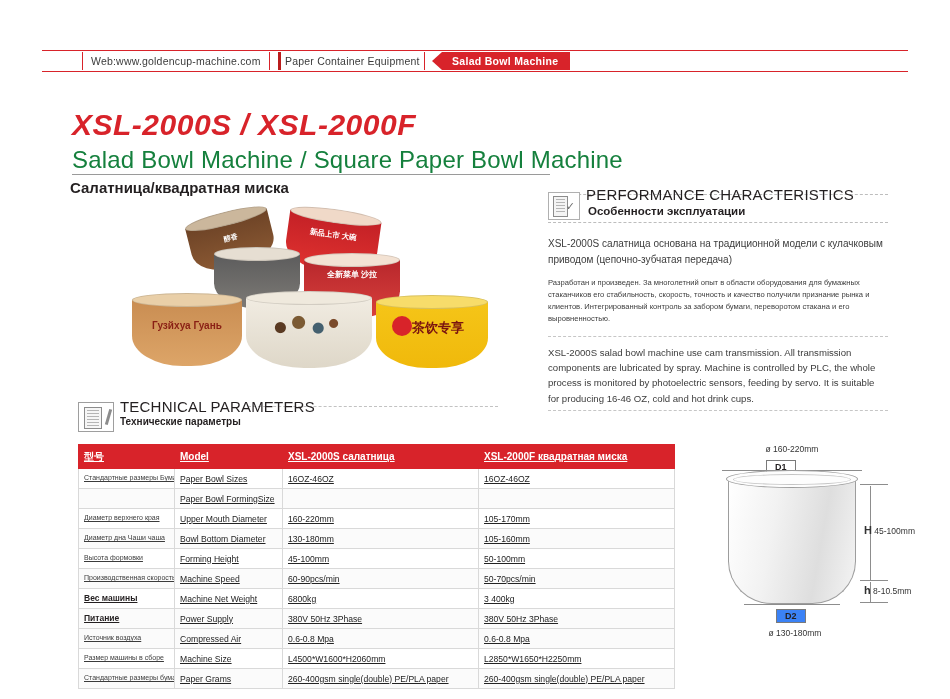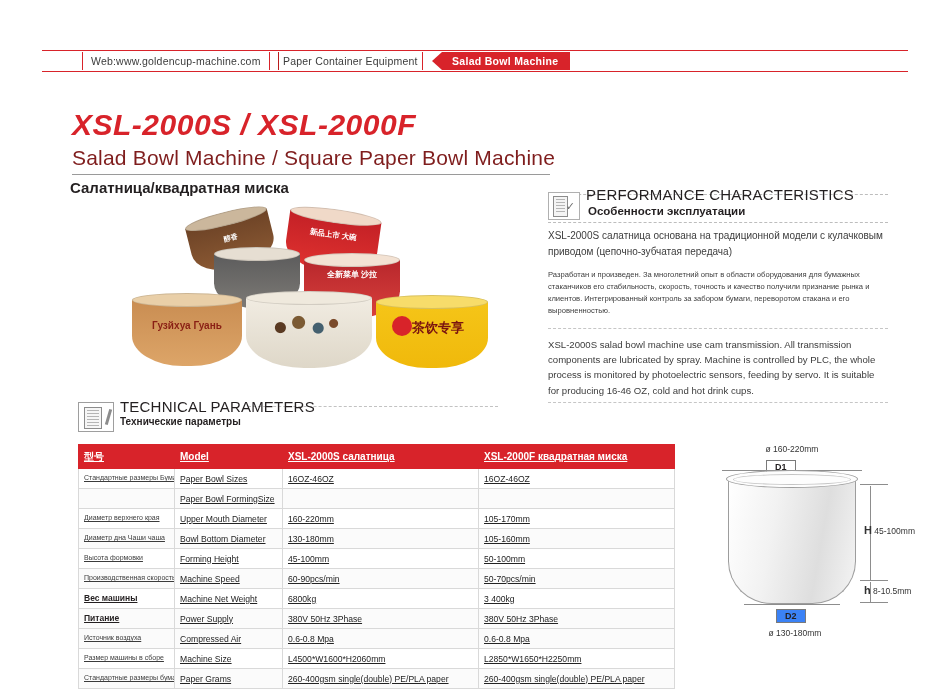--- a/index.html
+++ b/index.html
@@ -51,21 +51,21 @@
     white-space: nowrap;
   }
   .tb-web {
     left: 40px;
     border-left: 1px solid #d8232a;
     border-right: 1px solid #d8232a;
     padding: 0 8px;
   }
   .tb-paper {
     left: 236px;
-    border-left: 1px solid #b91c1c;
+    border-left: 3px solid #b91c1c;
     border-right: 1px solid #d8232a;
     padding: 0 4px;
   }
   .tb-salad {
     left: 400px;
     background: #d8232a;
     color: #fff;
     font-weight: bold;
     padding: 0 12px 0 10px;
     letter-spacing: .3px;
@@ -90,22 +90,22 @@
     font-size: 30px;
     font-weight: bold;
     font-style: italic;
     color: #d8232a;
     letter-spacing: .5px;
   }
   .title-sub {
     position: absolute;
     left: 72px;
     top: 146px;
-    font-size: 21px;
-    color: #7f1d1d;
+    font-size: 24px;
+    color: #15803d;
     letter-spacing: .2px;
   }
   .title-sub-underline {
     position: absolute;
     left: 72px;
     top: 174px;
     width: 478px;
     height: 1px;
     background: #9a9a9a;
   }
@@ -193,21 +193,21 @@
   }
   .perf-p {
     font-size: 9.2px;
     line-height: 1.55;
     color: #3c3c3c;
     margin: 0;
     padding: 0;
   }
   .perf-p.lead {
     font-size: 10px;
-    margin-top: 4px;
+    margin-top: 12px;
   }
   .perf-p.small {
     font-size: 7.6px;
     line-height: 1.6;
     margin-top: 10px;
   }
   .perf-p.dashed-top {
     margin-top: 12px;
     border-top: 1px dashed #c6c6c6;
     padding-top: 7px;

